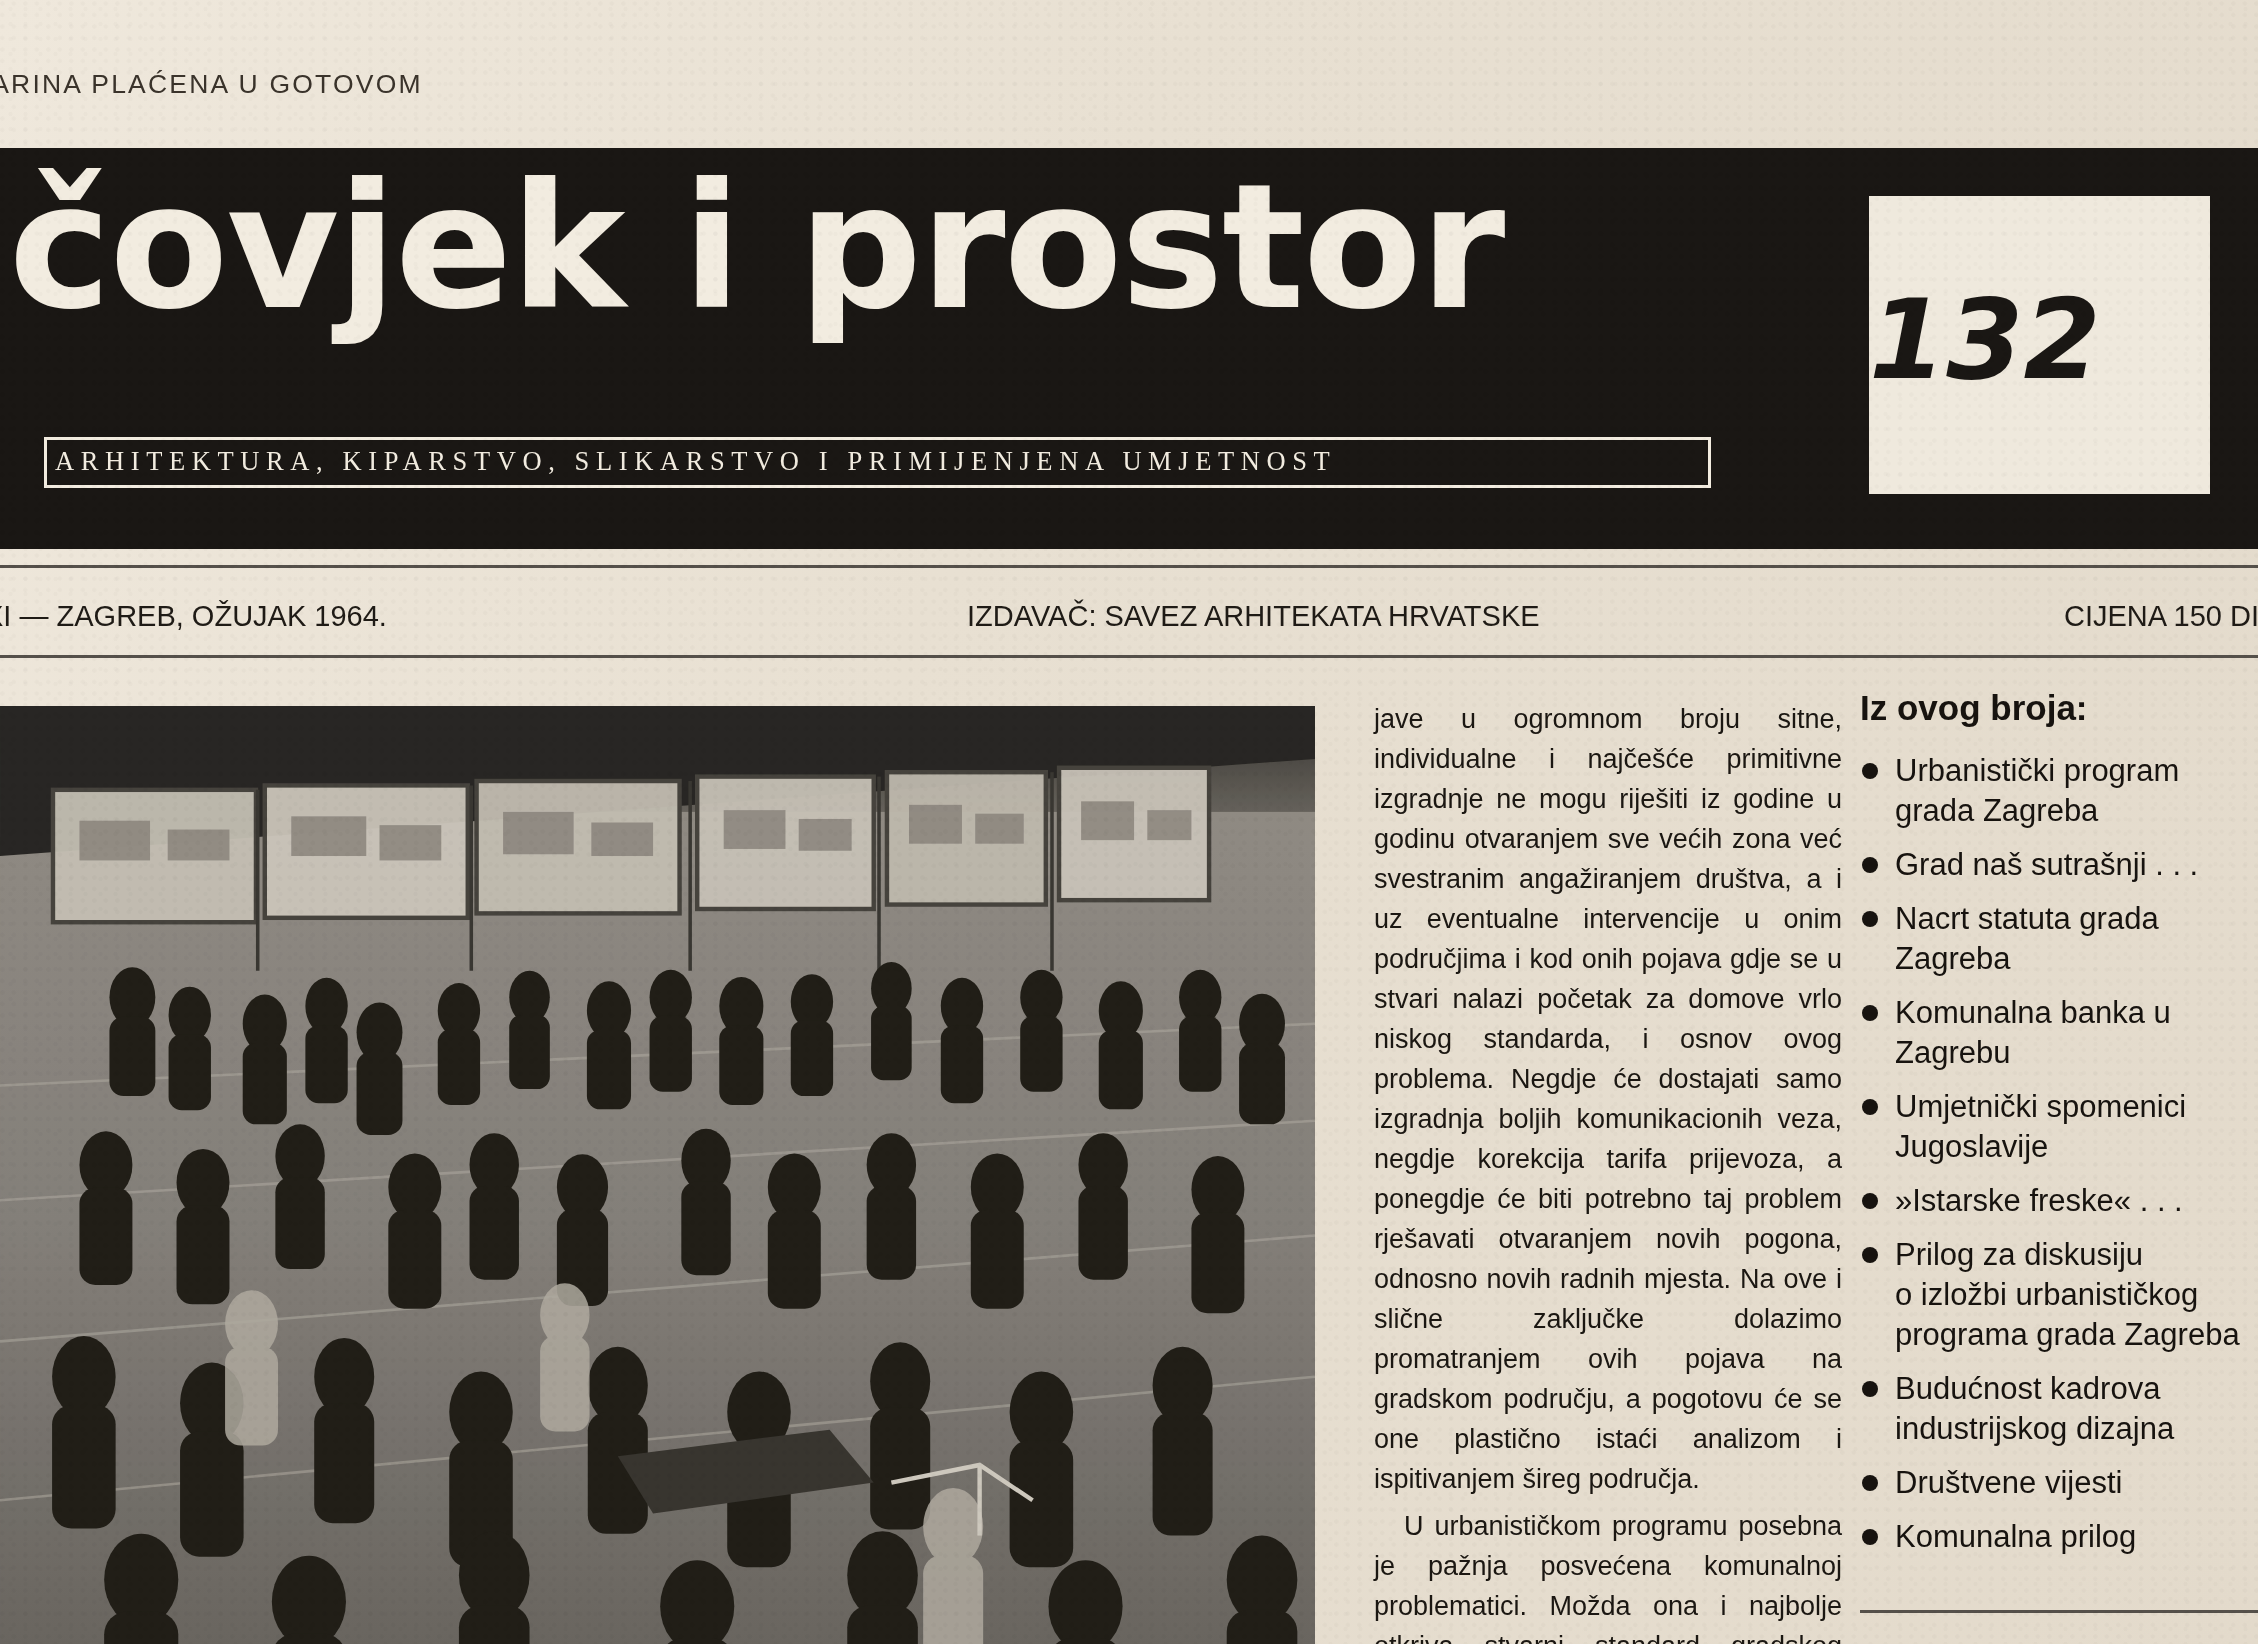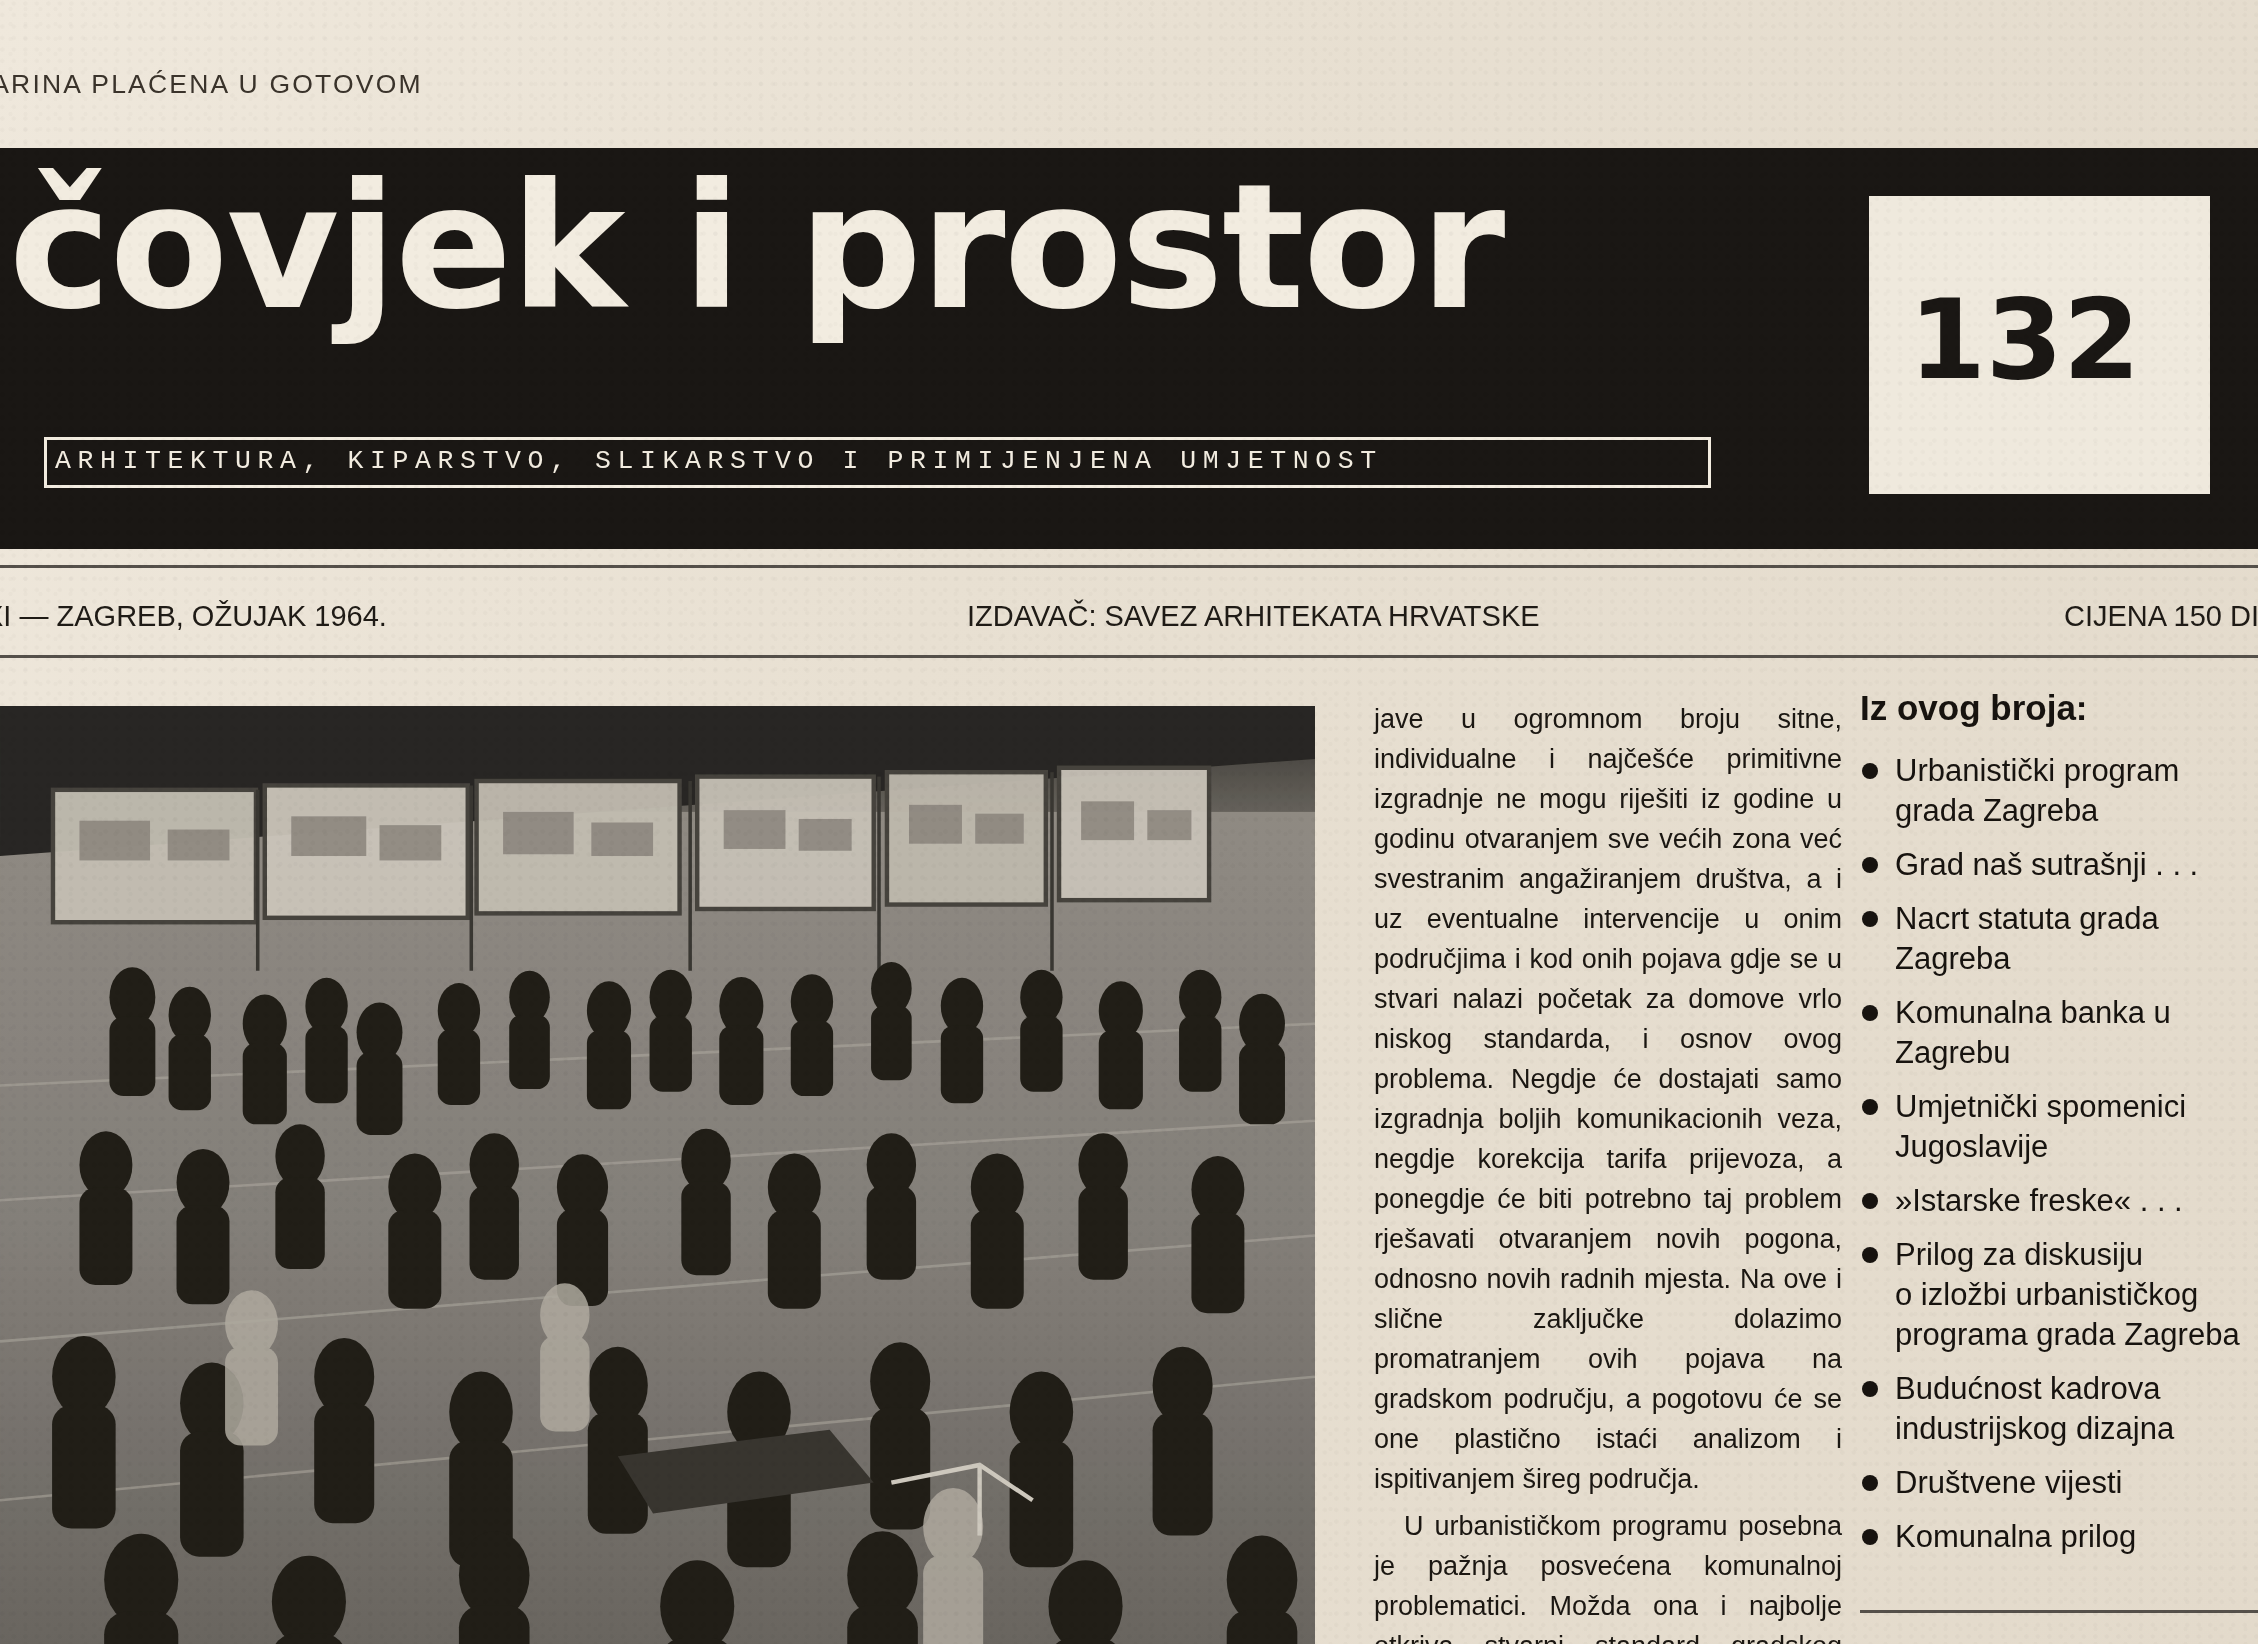--- a/index.html
+++ b/index.html
@@ -61,42 +61,42 @@
     border: 3.5px solid #f2ece0;
     box-sizing: border-box;
   }
   .masthead-sub {
     position: absolute;
     left: 55px;
     top: 446px;
     font-size: 26.5px;
     letter-spacing: 6.6px;
     color: #f2ece0;
-    font-family: Liberation Mono, monospace;
+    font-family: Liberation Serif, serif;
     white-space: nowrap;
   }
   .issue-box {
     position: absolute;
     left: 1869px;
     top: 196px;
     width: 341px;
     height: 298px;
     background: #efe9dd;
   }
   .issue-number {
     position: absolute;
     left: 1869px;
     top: 284px;
     width: 311px;
-    text-align: center;
     font-size: 111px;
     line-height: 111px;
     font-weight: bold;
     color: #1a1714;
     font-family: "DejaVu Sans", sans-serif;
+    font-style: italic;
   }
   
   .rule-top {
     position: absolute;
     left: 0;
     top: 565px;
     width: 2258px;
     height: 2.6px;
     background: #55504a;
   }

